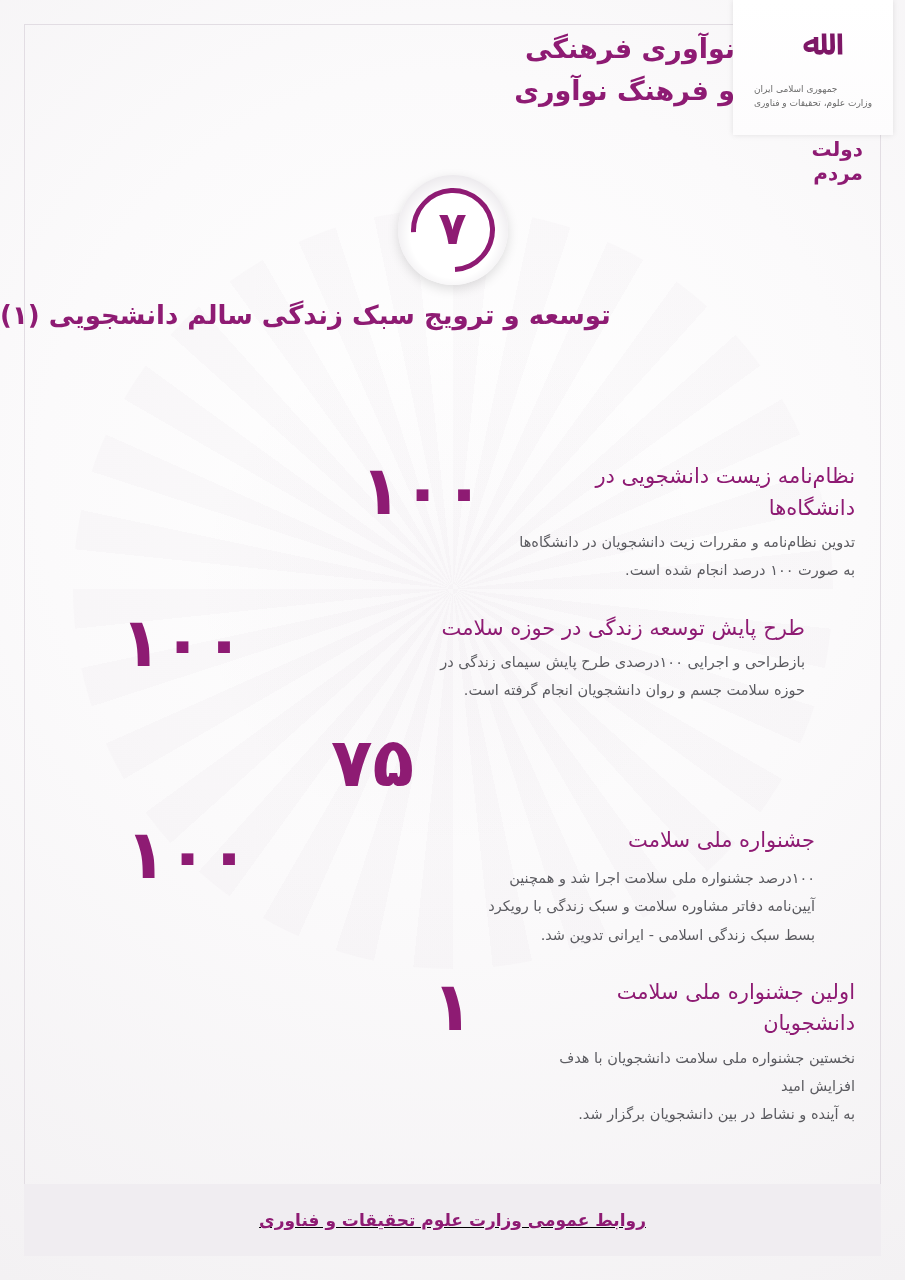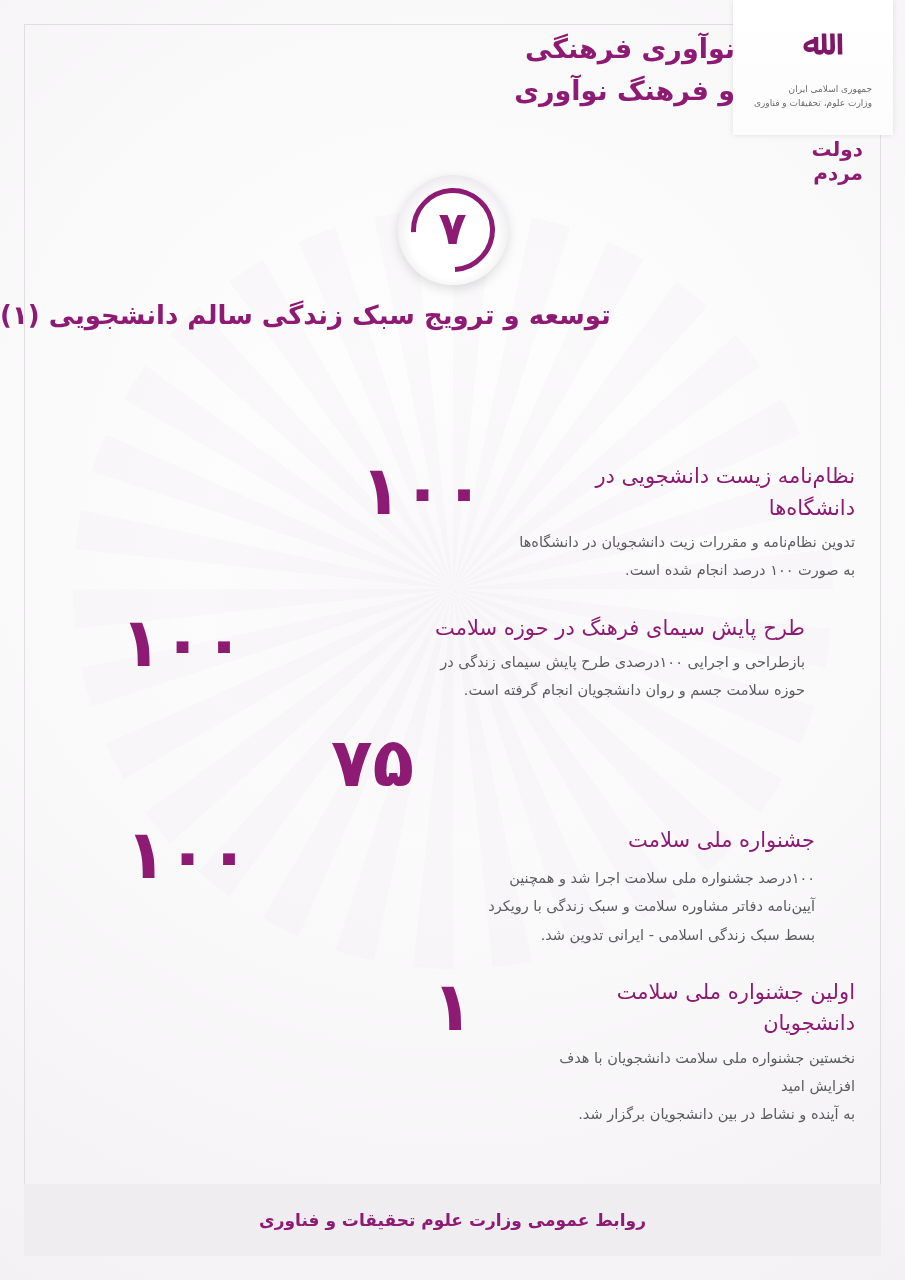--- a/index.html
+++ b/index.html
@@ -75,21 +75,21 @@
     color: #7d1766;
     font-size: 34px;
     line-height: 1;
     font-weight: bold;
     letter-spacing: -3px;
   }
   .emblem-caption {
     margin-top: 23px;
     color: #6b6b6b;
     font-size: 9px;
-    text-align: right;
+    text-align: left;
     line-height: 1.6;
     direction: rtl;
   }
   .gov-logo {
     position: absolute;
     right: 42px; top: 140px;
     width: 108px; height: 42px;
     display: flex; align-items: center; justify-content: center;
     color: #8e1b73;
     font-size: 20px;
@@ -190,20 +190,21 @@
 
   
   .footer {
     position: absolute;
     left: 24px; right: 24px; bottom: 24px;
     height: 72px;
     background: #f0edf1;
     display: flex;
     align-items: center;
     justify-content: center;
+    text-decoration: underline;
   }
   .footer-text {
     color: #8e1b73;
     font-size: 17px;
     font-weight: bold;
     direction: rtl;
   }
 </style>
 </head>
 <body>
@@ -244,21 +245,21 @@
       <div class="item-texts">
         <div class="item-title">نظام‌نامه زیست دانشجویی در دانشگاه‌ها</div>
         <div class="item-desc" style="white-space: pre-line;">تدوین نظام‌نامه و مقررات زیت دانشجویان در دانشگاه‌ها
 به صورت ۱۰۰ درصد انجام شده است.</div>
       </div>
       <div class="item-figure">۱۰۰</div>
     </div>
 
     <div class="item pos-1">
       <div class="item-texts">
-        <div class="item-title">طرح پایش سیمای فرهنگ در حوزه سلامت</div>
+        <div class="item-title">طرح پایش توسعه زندگی در حوزه سلامت</div>
         <div class="item-desc" style="white-space: pre-line;">بازطراحی و اجرایی ۱۰۰درصدی طرح پایش سیمای زندگی در
 حوزه سلامت جسم و روان دانشجویان انجام گرفته است.</div>
       </div>
       <div class="item-figure">۱۰۰</div>
     </div>
 
     <div class="item pos-2">
       <div class="item-texts">
       </div>
       <div class="item-figure">۷۵</div>

